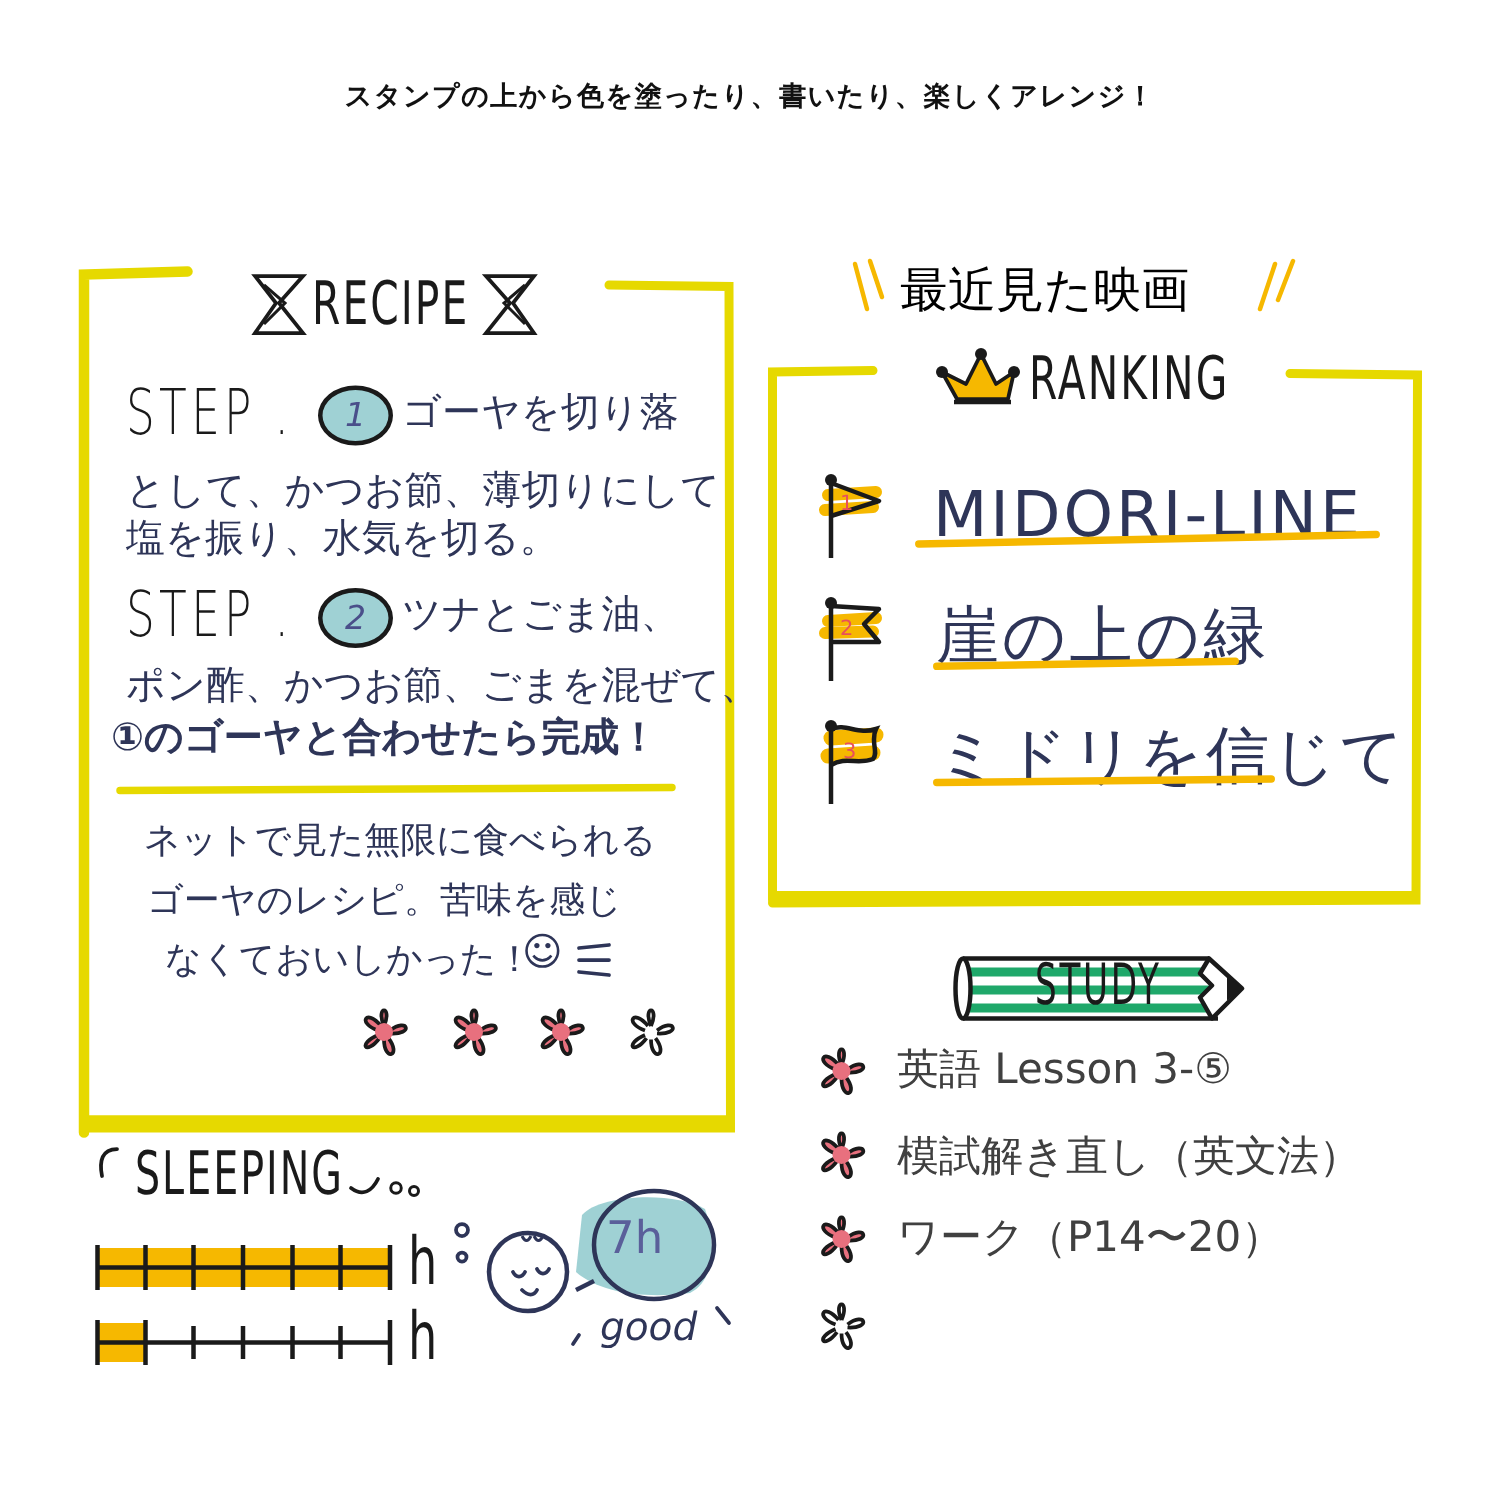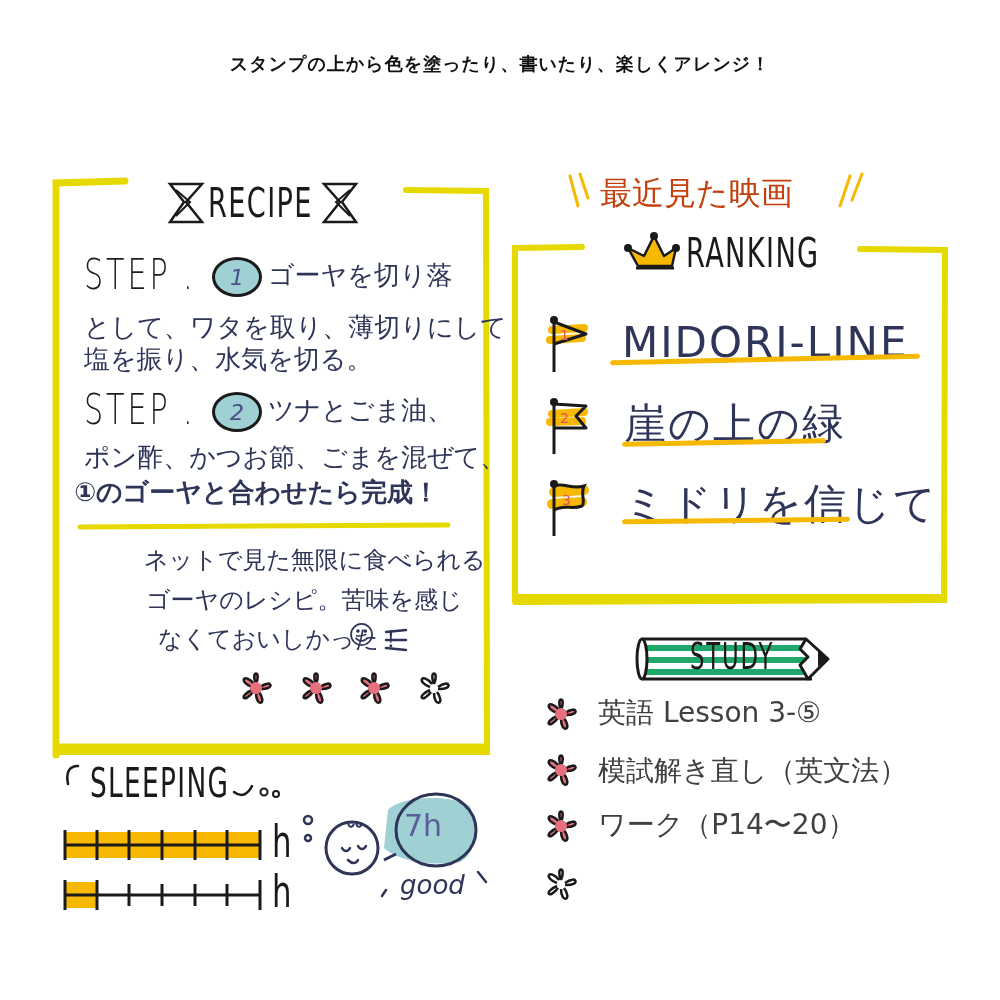--- a/index.html
+++ b/index.html
@@ -5,21 +5,21 @@
   html, body { margin:0; padding:0; }
   body { width:1000px; height:1000px; background:#ffffff; position:relative; overflow:hidden;
          font-family:"DejaVu Sans", sans-serif; color:#2e3558; }
   .abs { position:absolute; }
   .headline { left:0; top:52px; width:1000px; text-align:center; font-family:"DejaVu Sans", sans-serif;
               font-weight:bold; font-size:18px; color:#111; letter-spacing:1px; }
   .title-font { font-family:"DejaVu Sans", sans-serif; color:#1a1a1a; letter-spacing:2px; }
   svg { position:absolute; overflow:visible; }
   .step-label { font-size:42px; color:#1a1a1a; font-family:"DejaVu Sans", sans-serif; letter-spacing:4px; font-weight:300; transform:scaleX(0.72); transform-origin:left; }
   .hand { font-size:26px; color:#2e3558; line-height:34px; white-space:nowrap; }
-  .hand-sm { font-size:24px; color:#2e3558; line-height:34px; white-space:nowrap;margin-left:48px; }
+  .hand-sm { font-size:24px; color:#2e3558; line-height:34px; white-space:nowrap; }
   .num-circle { width:44px; height:34px; border:3px solid #1a1a1a; border-radius:50%; background:#9fd1d4;
                 display:flex; align-items:center; justify-content:center; font-size:22px; color:#4a4f8a; font-style:italic; }
   .rank-text { font-size:42px; color:#2e3558; white-space:nowrap; letter-spacing:2px; }
   .underline { height:5px; background:#f6b800; border-radius:3px; }
   .study-item { font-size:28px; color:#404040; white-space:nowrap; }
 </style>
 </head>
 <body>
 
 <div class="abs headline">スタンプの上から色を塗ったり、書いたり、楽しくアレンジ！</div>
@@ -41,21 +41,21 @@
   <svg style="left:322px;top:182px;" width="36" height="42">
     <path d="M2 2 L34 2 L20 20 L34 40 L2 40 L18 20 Z" stroke="#1a1a1a" stroke-width="2.5" fill="none"></path>
     <path d="M28 8 L14 20 L28 34" stroke="#1a1a1a" stroke-width="2" fill="none"></path>
   </svg>
 
   <div class="abs step-label" style="left:84px;top:250px;">STEP .</div>
   <div class="abs num-circle" style="left:212px;top:257px;">
     <span>1</span>
   </div>
   <div class="abs hand" style="left:268px;top:258px;">ゴーヤを切り落</div>
-  <div class="abs hand" style="left:84px;top:310px;">として、ワタを取り、薄切りにして</div>
+  <div class="abs hand" style="left:84px;top:310px;">として、かつお節、薄切りにして</div>
   <div class="abs hand" style="left:84px;top:342px;">塩を振り、水気を切る。</div>
 
   <div class="abs step-label" style="left:84px;top:385px;">STEP .</div>
   <div class="abs num-circle" style="left:212px;top:392px;">
     <span>2</span>
   </div>
   <div class="abs hand" style="left:268px;top:393px;">ツナとごま油、</div>
   <div class="abs hand" style="left:84px;top:440px;">ポン酢、かつお節、ごまを混ぜて、</div>
   <div class="abs hand" style="left:74px;top:475px;font-weight:bold;">①のゴーヤと合わせたら完成！</div>
 
@@ -91,21 +91,21 @@
         <path d="M0 -4 C-6 -18 6 -18 0 -4 M4 -1 C16 -10 20 2 4 1 M3 4 C12 16 0 20 0 5 M-3 4 C-12 16 -18 8 -4 2 M-4 -1 C-18 -6 -12 -16 -2 -4"></path>
       </g>
     </svg>
   </div>
 </div>
 
 <div>
   <svg style="left:566px;top:172px;" width="30" height="40">
     <path d="M4 4 L12 34 M14 2 L22 26" stroke="#f6b800" stroke-width="3" fill="none" stroke-linecap="round"></path>
   </svg>
-  <div class="abs" style="left:600px;top:172px;font-size:32px;color:#c2410c;">最近見た映画</div>
+  <div class="abs" style="left:600px;top:172px;font-size:32px;color:#000000;">最近見た映画</div>
   <svg style="left:836px;top:172px;" width="30" height="40">
     <path d="M14 4 L4 34 M26 2 L16 28" stroke="#f6b800" stroke-width="3" fill="none" stroke-linecap="round"></path>
   </svg>
 
   <svg style="left:0;top:0;" width="1000" height="1000">
     <path d="M515 600 L515 248 L582 247" stroke="#e6d900" stroke-width="6" fill="none" stroke-linecap="round"></path>
     <path d="M860 249 L945 250 L944 600 L515 602" stroke="#e6d900" stroke-width="6" fill="none" stroke-linecap="round"></path>
     <path d="M515 598 L944 598" stroke="#e6d900" stroke-width="8" fill="none"></path>
   </svg>
 

